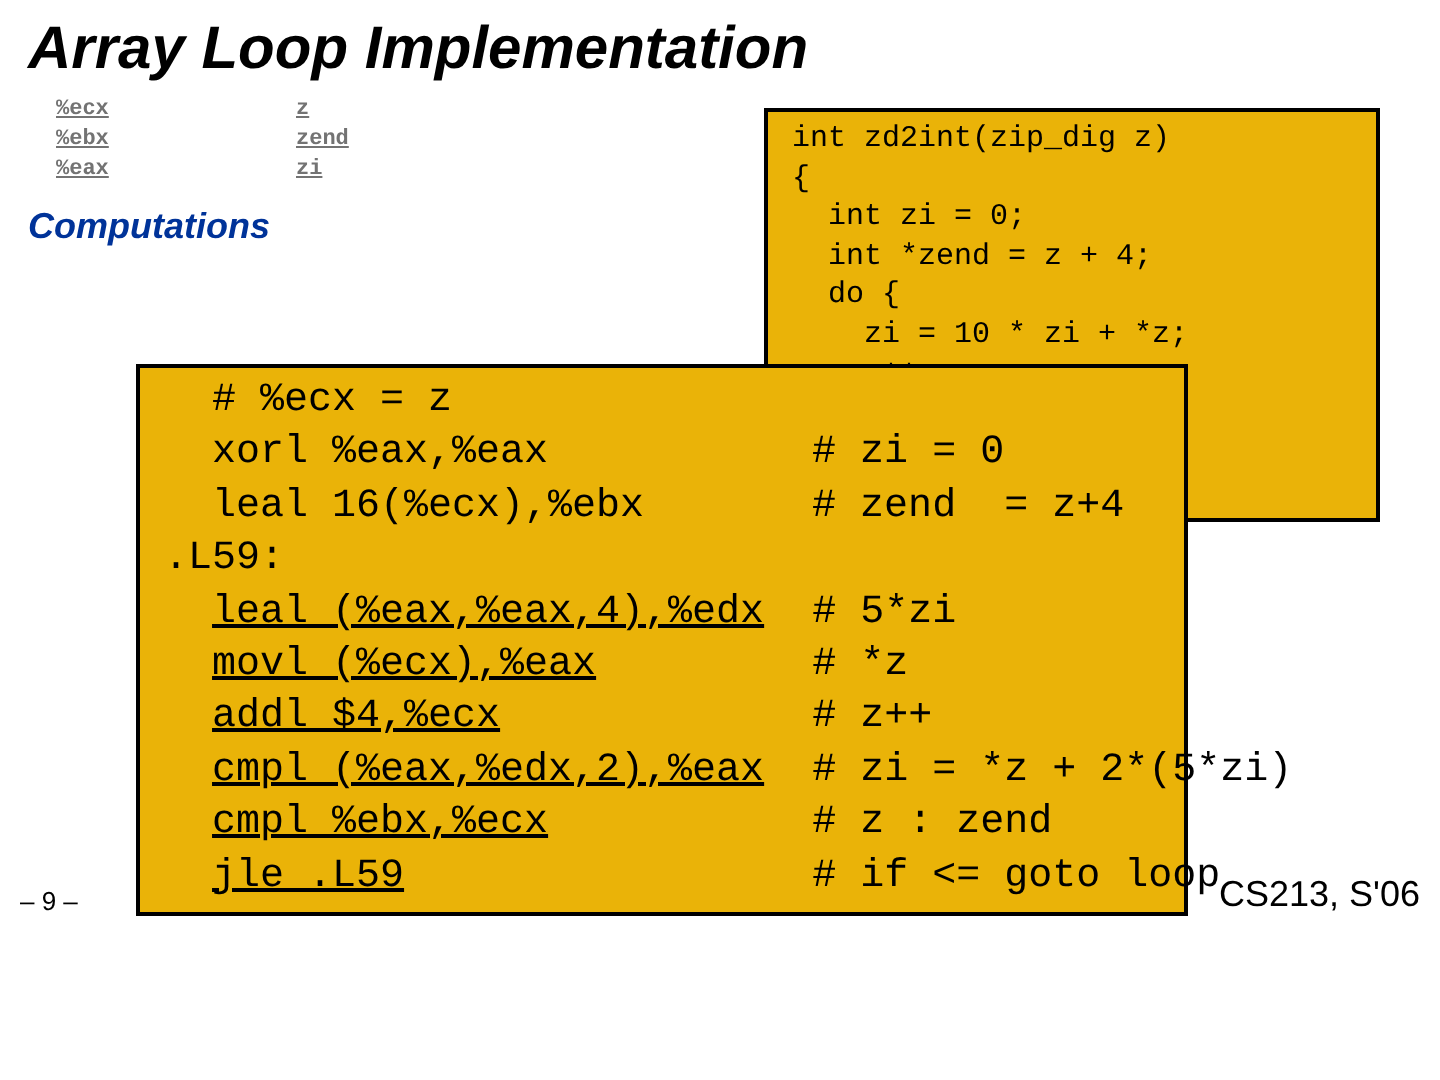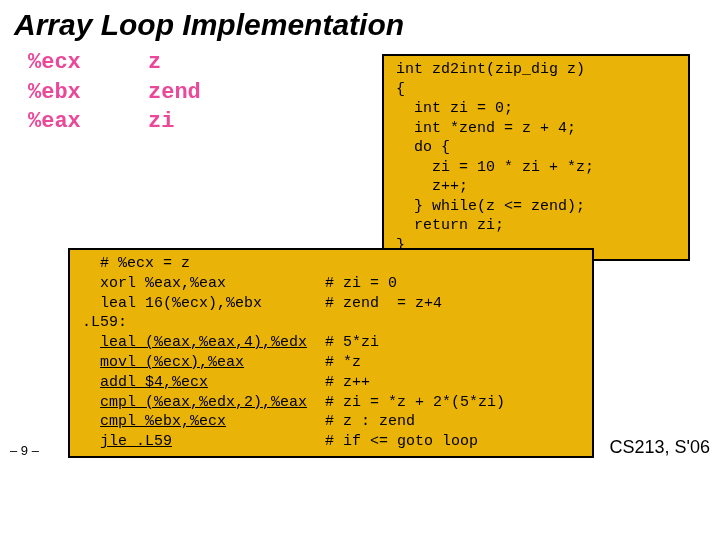--- a/index.html
+++ b/index.html
@@ -27,25 +27,26 @@
   .section-header {
     font-size: 18px;
     font-weight: bold;
     font-style: italic;
     color: #003399;
     margin-top: 2px;
     margin-bottom: 2px;
   }
   .regs {
     font-family: "Courier New", monospace;
-    font-size: 22px;
+    font-size: 11px;
     font-weight: bold;
-    color: #ec4899;
+    color: #737373;
     line-height: 1.35;
     padding-left: 14px;
+    text-decoration: underline;
   }
   .regs .row { display: flex; }
   .regs .col1 { width: 120px; }
   .bullets {
     padding-left: 34px;
     margin-top: 4px;
   }
   .bullets li {
     list-style: none;
     position: relative;
@@ -78,21 +79,21 @@
   }
   .codebox.c-code {
     right: 30px;
     top: 54px;
     width: 308px;
   }
   .codebox.asm {
     left: 68px;
     bottom: 14px;
     width: 526px;
-    font-size: 15px;
+    font-size: 20px;
     line-height: 1.32;
   }
   .pagenum {
     position: absolute;
     left: 10px;
     bottom: 14px;
     font-size: 13px;
     color: #000;
   }
   .course {
@@ -118,20 +119,21 @@
     <div class="row">
         <span class="col1">%ebx</span>
         <span>zend</span>
       </div>
     <div class="row">
         <span class="col1">%eax</span>
         <span>zi</span>
       </div>
   </div>
 
+  <div class="section-header" style="margin-top:10px">Computations</div>
 
   <div class="codebox c-code">int zd2int(zip_dig z)
 {
   int zi = 0;
   int *zend = z + 4;
   do {
     zi = 10 * zi + *z;
     z++;
   } while(z &lt;= zend);
   return zi;

